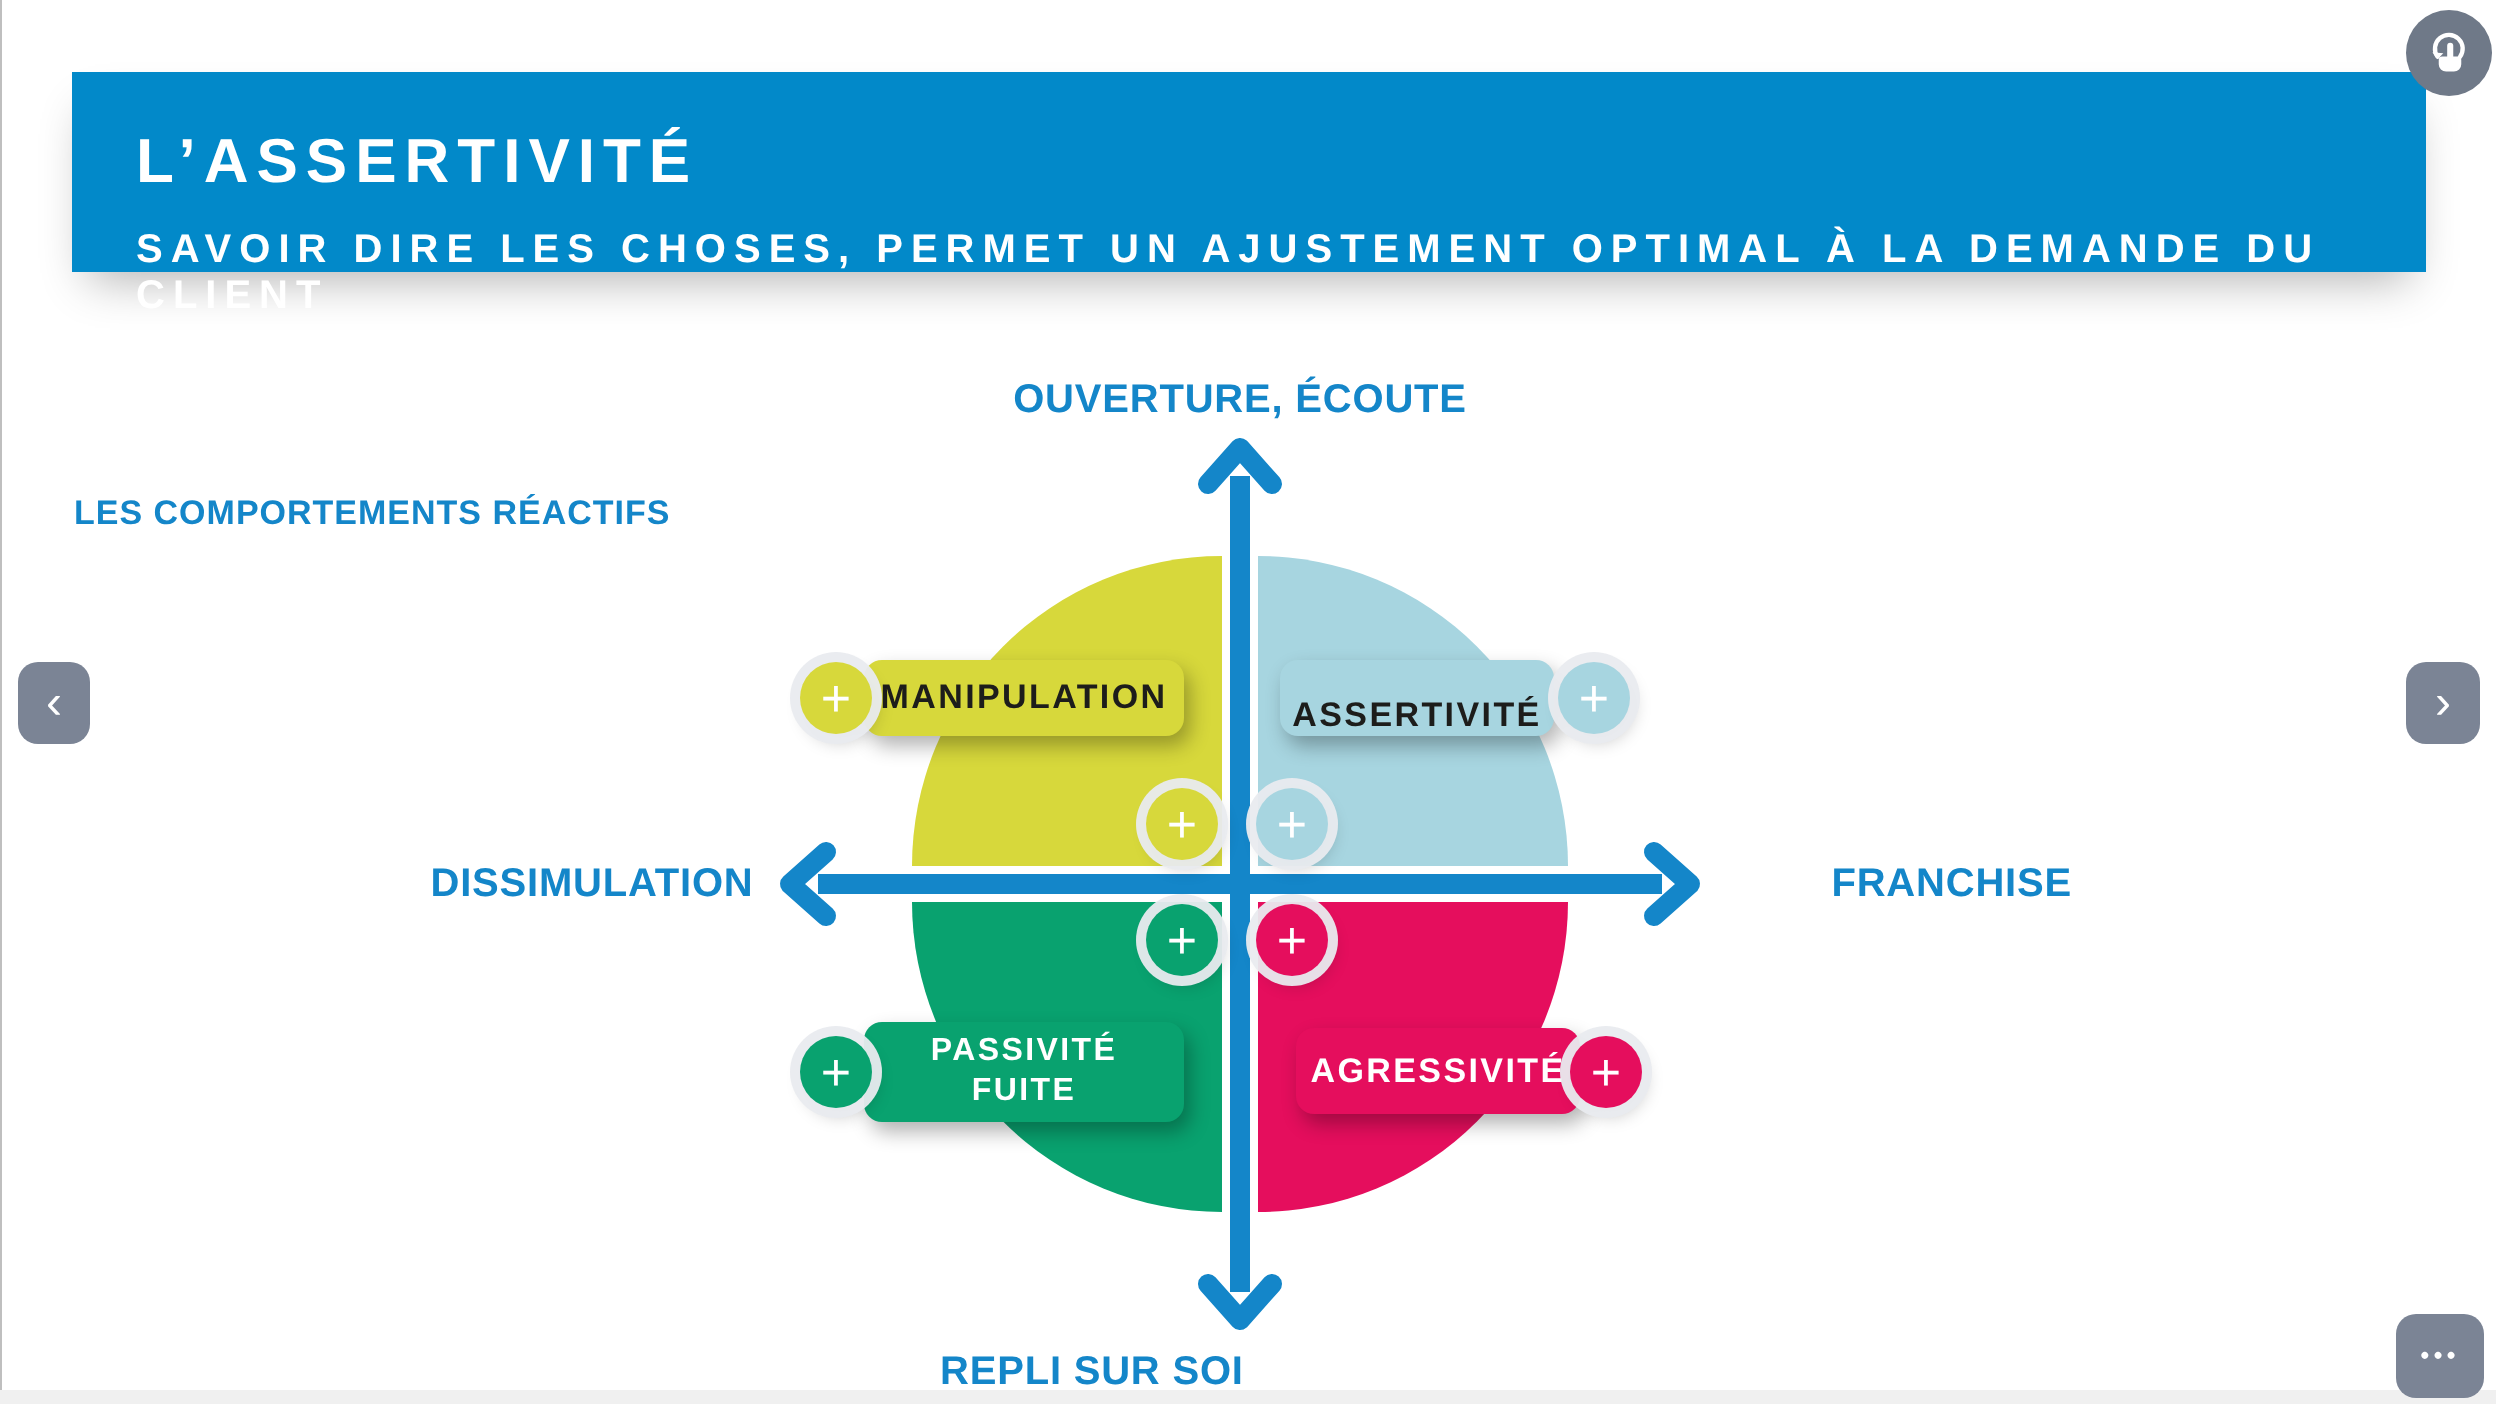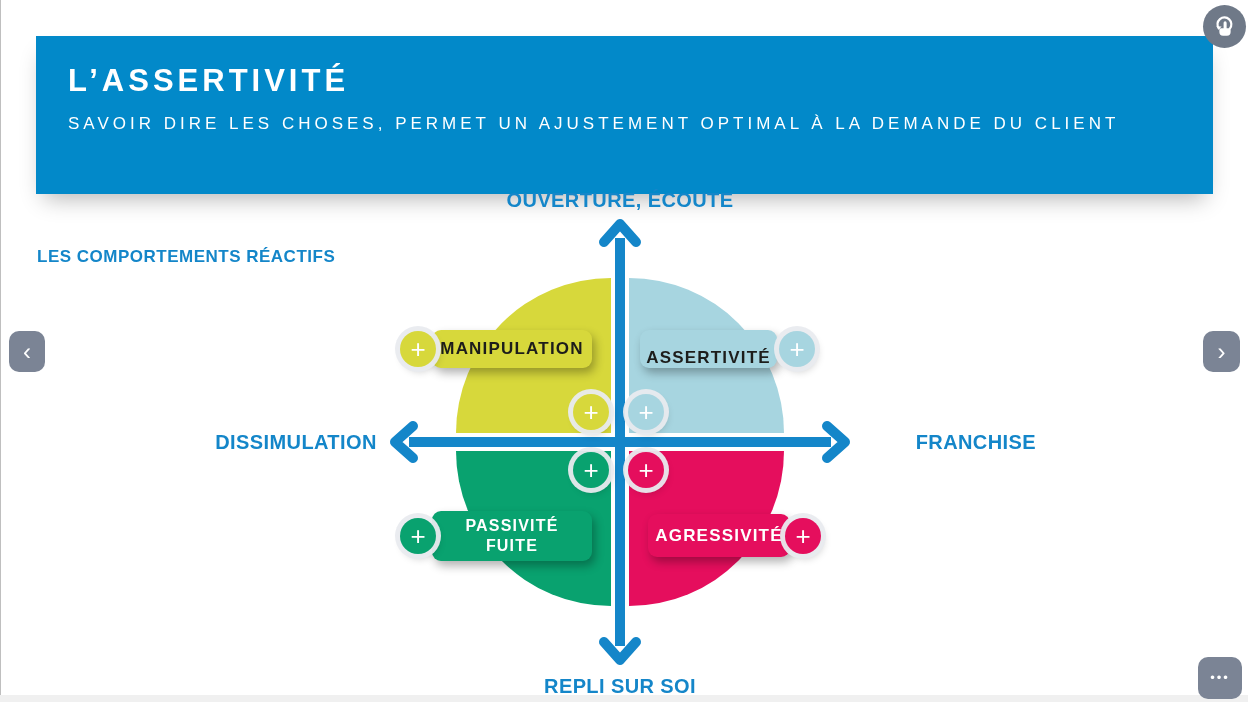--- a/index.html
+++ b/index.html
@@ -6,26 +6,26 @@
   body {
     width:1248px; height:702px; position:relative; overflow:hidden;
     background:#ffffff;
     font-family:"Liberation Sans", sans-serif;
   }
   .left-edge { position:absolute; left:0; top:0; width:1px; height:100%; background:#bfbfbf; }
   .bottom-strip { position:absolute; left:0; bottom:0; width:100%; height:7px; background:#f0f0f0; }
 
   
   .header {
-    position:absolute; left:36px; top:36px; width:1177px; height:158px;
+    position:absolute; left:36px; top:36px; width:1177px; height:100px;
     box-sizing:border-box; padding:27px 0 0 32px; color:#ffffff;
     box-shadow:0 12px 22px -8px rgba(0,0,0,.30);
   }
   .header h1 { margin:0; font-size:31px; font-weight:bold; letter-spacing:4px; }
-  .header p  { margin:15px 0 0; font-size:17px; letter-spacing:4px; font-weight:normal; }
+  .header p  { margin:15px 0 0; font-size:20px; letter-spacing:4px; font-weight:bold; }
 
   
   .replay-btn {
     position:absolute; left:1203px; top:5px; width:43px; height:43px;
     border-radius:50%; border:none; padding:0; cursor:pointer;
     display:flex; align-items:center; justify-content:center;
   }
 
   
   .side-heading {
@@ -37,21 +37,21 @@
   .quad { position:absolute; width:155px; height:155px; }
   .quad-tl { left:456px; top:278px; border-radius:100% 0 0 0; }
   .quad-tr { left:629px; top:278px; border-radius:0 100% 0 0; }
   .quad-bl { left:456px; top:451px; border-radius:0 0 0 100%; }
   .quad-br { left:629px; top:451px; border-radius:0 0 100% 0; }
 
   
   .axes-svg { position:absolute; left:385px; top:210px; width:480px; height:465px; pointer-events:none; }
   .axis-label { position:absolute; font-weight:bold; font-size:20px; letter-spacing:.4px; }
   .axis-top    { left:470px; top:189px; width:300px; text-align:center; }
-  .axis-bottom { left:470px; top:675px; width:300px; text-align:center; }
+  .axis-bottom { left:470px; top:675px; width:300px; }
   .axis-left   { left:210px; top:431px; width:172px; text-align:center; }
   .axis-right  { left:856px; top:431px; width:180px; text-align:right; }
 
   
   .plus-btn {
     position:absolute; width:36px; height:36px; border-radius:50%;
     border:none; padding:0; cursor:pointer;
     display:flex; align-items:center; justify-content:center;
     color:#ffffff; font-size:26px; font-weight:400; line-height:0;
     box-shadow:0 0 0 5px rgba(233,235,239,.95), 2px 4px 9px rgba(0,0,0,.22);

